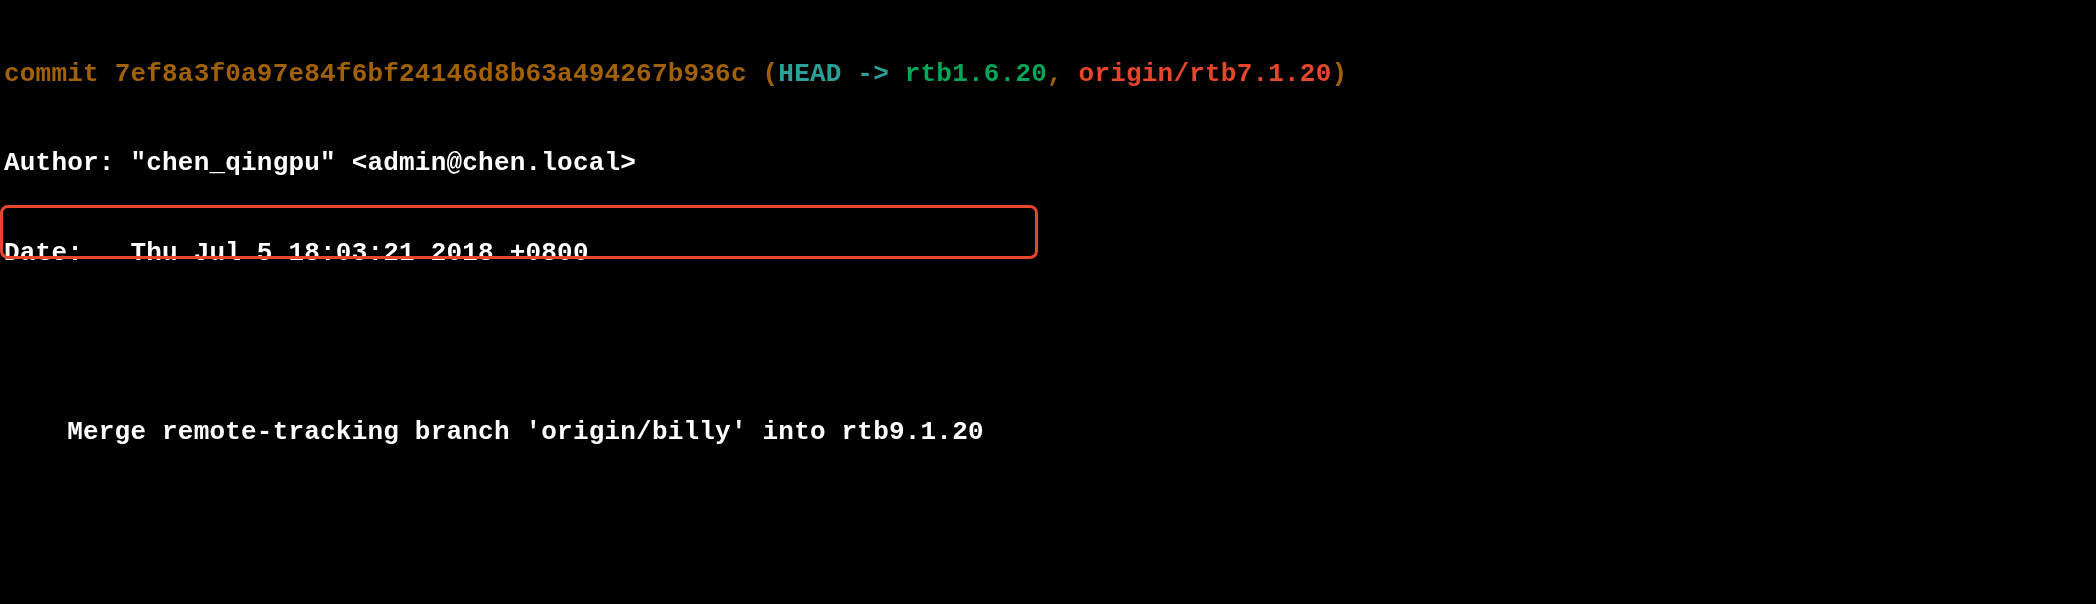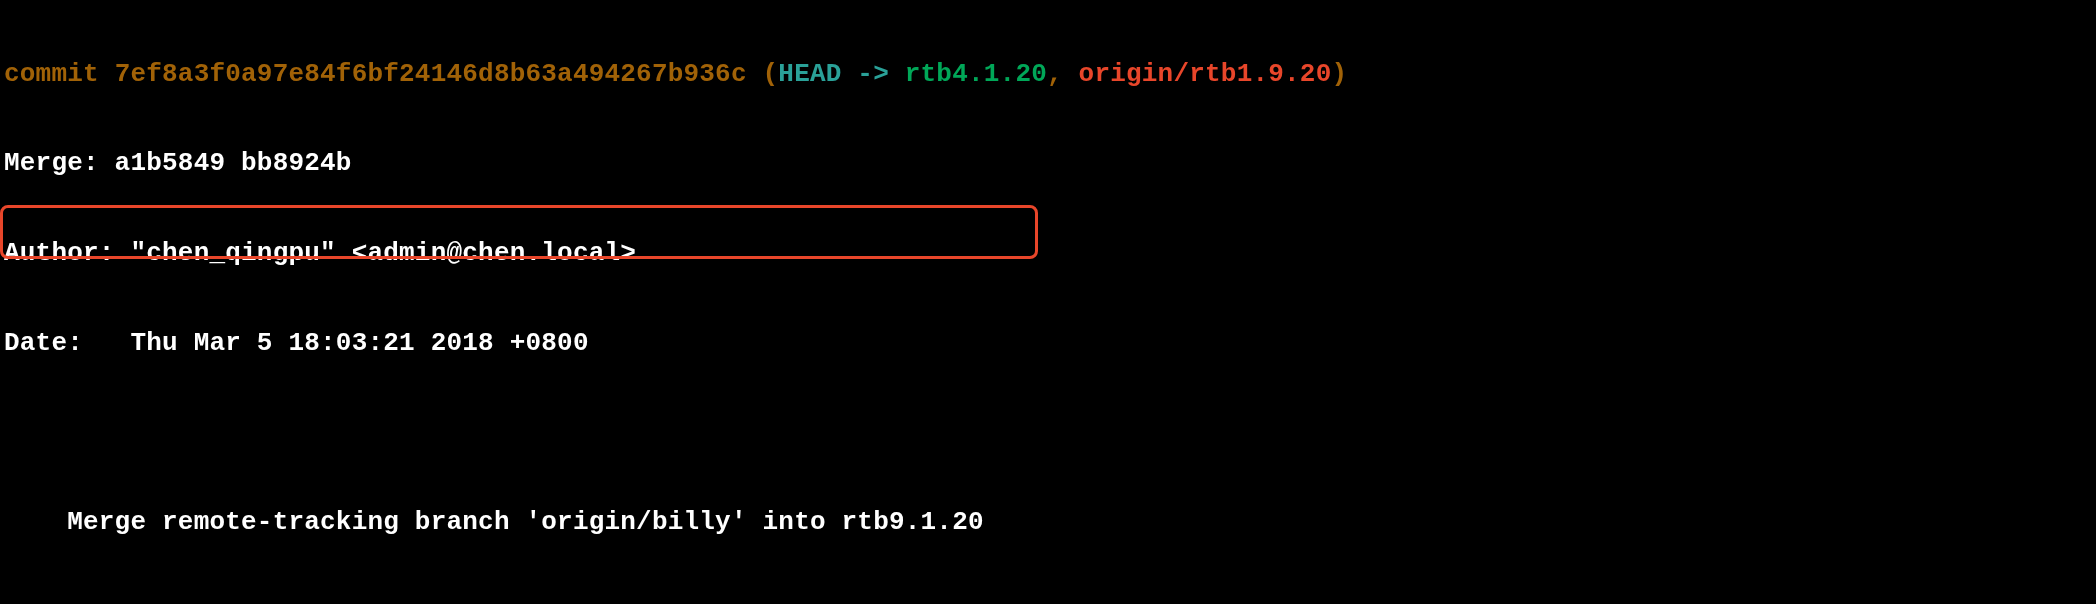--- a/index.html
+++ b/index.html
@@ -29,24 +29,23 @@
     position: absolute;
     border: 3px solid #e8462a;
     border-radius: 8px;
     pointer-events: none;
   }
 </style>
 </head>
 <body>
 
 <div class="terminal">
-  <span class="line"><span class="yellow">commit </span><span class="yellow">7ef8a3f0a97e84f6bf24146d8b63a494267b936c</span><span class="yellow"> (</span><span class="cyan">HEAD -&gt; </span><span class="green">rtb4.1.20</span><span class="yellow">, </span><span class="red">origin/rtb1.9.20</span><span class="yellow">)</span></span>
-  <span class="line white">Merge: a1b5849 bb8924b</span>
+  <span class="line"><span class="yellow">commit </span><span class="yellow">7ef8a3f0a97e84f6bf24146d8b63a494267b936c</span><span class="yellow"> (</span><span class="cyan">HEAD -&gt; </span><span class="green">rtb1.6.20</span><span class="yellow">, </span><span class="red">origin/rtb7.1.20</span><span class="yellow">)</span></span>
   <span class="line white">Author: "chen_qingpu" &lt;admin@chen.local&gt;</span>
-  <span class="line white">Date:   Thu Mar 5 18:03:21 2018 +0800</span>
+  <span class="line white">Date:   Thu Jul 5 18:03:21 2018 +0800</span>
   <span class="line"> </span>
   <span class="line white">    Merge remote-tracking branch 'origin/billy' into rtb9.1.20</span>
   <span class="line"> </span>
   
   
   
   
   
   
 </div>

